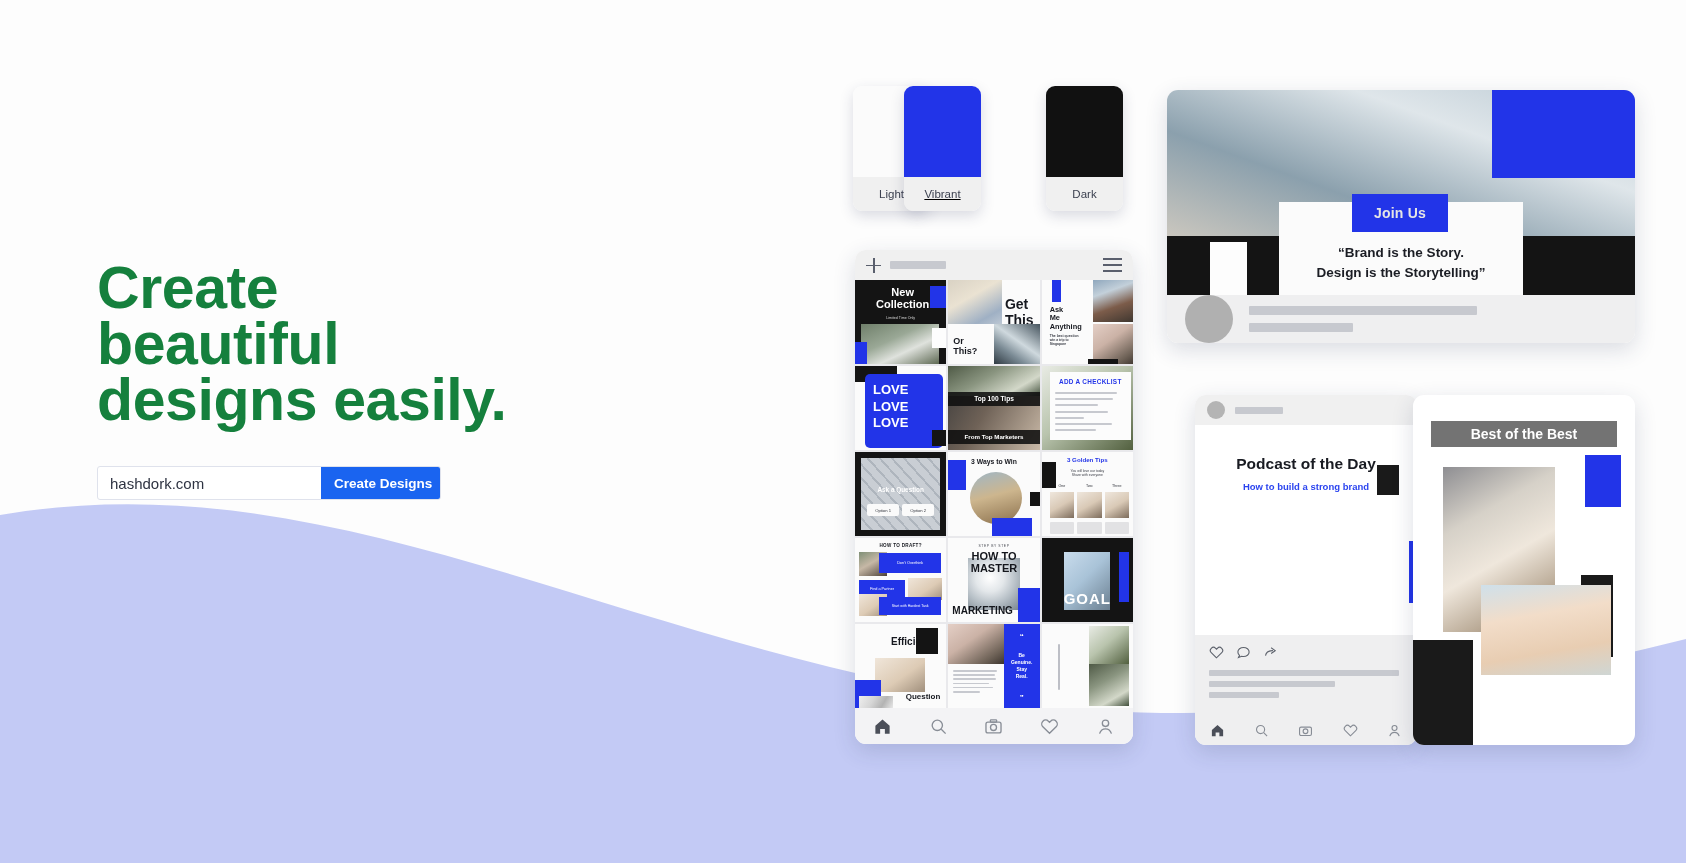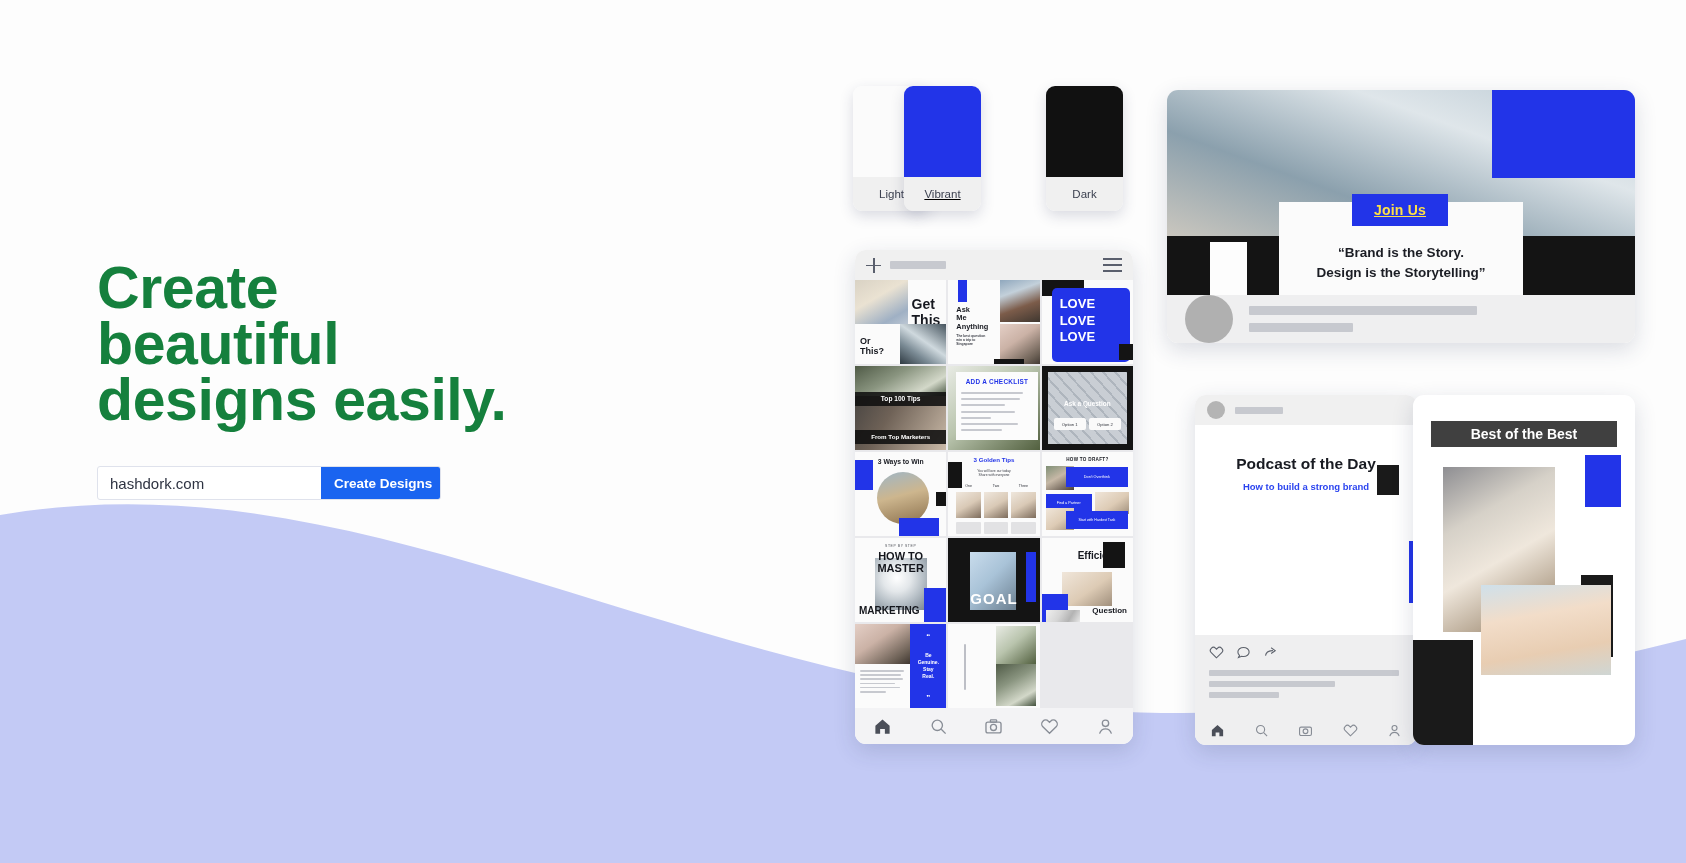--- a/index.html
+++ b/index.html
@@ -108,23 +108,23 @@
   
   #card-banner { left: 1167px; top: 90px; width: 468px; height: 253px; }
   .bn-photo { position: absolute; inset: 0 0 auto 0; height: 170px; }
   .bn-black { position: absolute; left: 0; top: 146px; width: 468px; height: 60px; background: #141414; }
   .bn-blue  { position: absolute; right: 0; top: 0; width: 143px; height: 88px; background: #2234e8; }
   .bn-white-notch { position: absolute; left: 43px; top: 152px; width: 37px; height: 60px; background: #fdfdfd; }
   .bn-quote { position: absolute; left: 112px; top: 112px; width: 244px; height: 122px;
               background: #fbfbfb; display: flex; align-items: center; justify-content: center;
               text-align: center; }
   .bn-quote p { font-size: 13.5px; font-weight: 700; color: #1b1d24; line-height: 1.45; }
-  .bn-join { position: absolute; left: 185px; top: 104px; width: 96px; height: 32px;
-             background: #2234e8; color: #fde047; font-size: 14px; font-weight: 700;
-             display: flex; align-items: center; justify-content: center; letter-spacing: .2px; text-decoration: underline; }
+  .bn-join { position: absolute; left: 185px; top: 104px; width: 96px; height: 38px;
+             background: #2234e8; color: #e5e5e5; font-size: 14px; font-weight: 700;
+             display: flex; align-items: center; justify-content: center; letter-spacing: .2px; }
   .bn-url { position: absolute; left: 0; right: 0; top: 247px; text-align: center;
             color: #fff; font-size: 9px; font-weight: 700; letter-spacing: 1.1px; }
   .bn-foot { position: absolute; left: 0; bottom: 0; width: 468px; height: 48px; background: #efeff0;
              display: flex; align-items: center; padding: 0 18px; gap: 16px; }
   .avatar-circle { width: 48px; height: 48px; border-radius: 50%; background: #b0b0b0; flex: none; }
 
   
   #card-podcast { left: 1167px; top: 395px; width: 222px; height: 350px; margin-left: 28px; }
   .pc-head { height: 30px; background: #f0f0f0; display: flex; align-items: center; gap: 10px; padding: 0 12px; }
   .pc-av { width: 18px; height: 18px; border-radius: 50%; background: #b4b4b4; }
@@ -132,21 +132,21 @@
   .pc-sub { font-size: 9.5px; font-weight: 700; color: #2b44ef; text-align: center; margin-top: 8px; }
   .pc-row { display: flex; gap: 6px; padding: 0 8px; margin-top: 12px; }
   .pc-cell { flex: 1; }
   .pc-img { height: 60px; }
   .pc-name { font-size: 8.2px; color: #24262e; margin-top: 6px; }
   .icon-row { display: flex; gap: 12px; padding: 10px 14px 0; }
 
   
   #card-best { left: 1413px; top: 395px; width: 222px; height: 350px; }
   .bb-badge { position: absolute; left: 18px; top: 26px; width: 186px; height: 26px;
-              background: #404040; color: #fff; font-size: 14px; font-weight: 700;
+              background: #737373; color: #fff; font-size: 14px; font-weight: 700;
               display: flex; align-items: center; justify-content: center; }
   .bb-main { position: absolute; left: 30px; top: 72px; width: 112px; height: 165px; }
   .bb-blue { position: absolute; right: 14px; top: 60px; width: 36px; height: 52px; background: #2234e8; }
   .bb-pink { position: absolute; left: 68px; top: 190px; width: 130px; height: 90px; }
   .bb-black1 { position: absolute; left: 0; top: 245px; width: 60px; height: 105px; background: #1a1a1a; }
   .bb-black2 { position: absolute; right: 22px; top: 180px; width: 32px; height: 82px; background: #1a1a1a; }
 
   .nav-ico { width: 19px; height: 19px; display:block; }
 </style>
 </head>
@@ -191,20 +191,29 @@
       <span class="ph-bar"></span>
       <span class="ph-burger">
           <i></i>
           <i></i>
           <i></i>
         </span>
     </div>
 
     <div class="ph-grid">
 
+      <div class="tile">
+        <div class="blk t-dark" style="inset:0;"></div>
+        <div class="blk t-blue" style="right:0;top:6px;width:16px;height:22px;"></div>
+        <div class="ttl" style="left:8px;top:6px;right:4px;color:#fff;font-size:11px;text-align:center;">New<br>Collection</div>
+        <div style="position:absolute;left:14px;top:36px;right:14px;font-size:3.6px;color:#d7d7d7;text-align:center;">Limited Time Only</div>
+        <div class="blk ph-woman" style="left:6px;top:44px;width:78px;height:42px;"></div>
+        <div class="blk t-blue" style="left:0;bottom:0;width:12px;height:22px;"></div>
+        <div class="blk" style="right:0;top:48px;width:14px;height:20px;background:#fdfdfd;"></div>
+      </div>
 
       <div class="tile">
         <div class="blk ph-jump" style="left:0;top:0;width:54px;height:54px;"></div>
         <div class="blk" style="right:0;top:0;width:38px;height:54px;background:#fbfbfb;"></div>
         <div class="ttl" style="right:6px;top:17px;font-size:14px;color:#16181f;">Get<br>This</div>
         <div class="blk" style="left:0;bottom:0;width:46px;height:40px;background:#fbfbfb;"></div>
         <div class="ttl" style="left:5px;bottom:8px;font-size:9px;color:#16181f;">Or<br>This?</div>
         <div class="blk ph-arch" style="right:0;bottom:0;width:46px;height:40px;"></div>
       </div>
 

